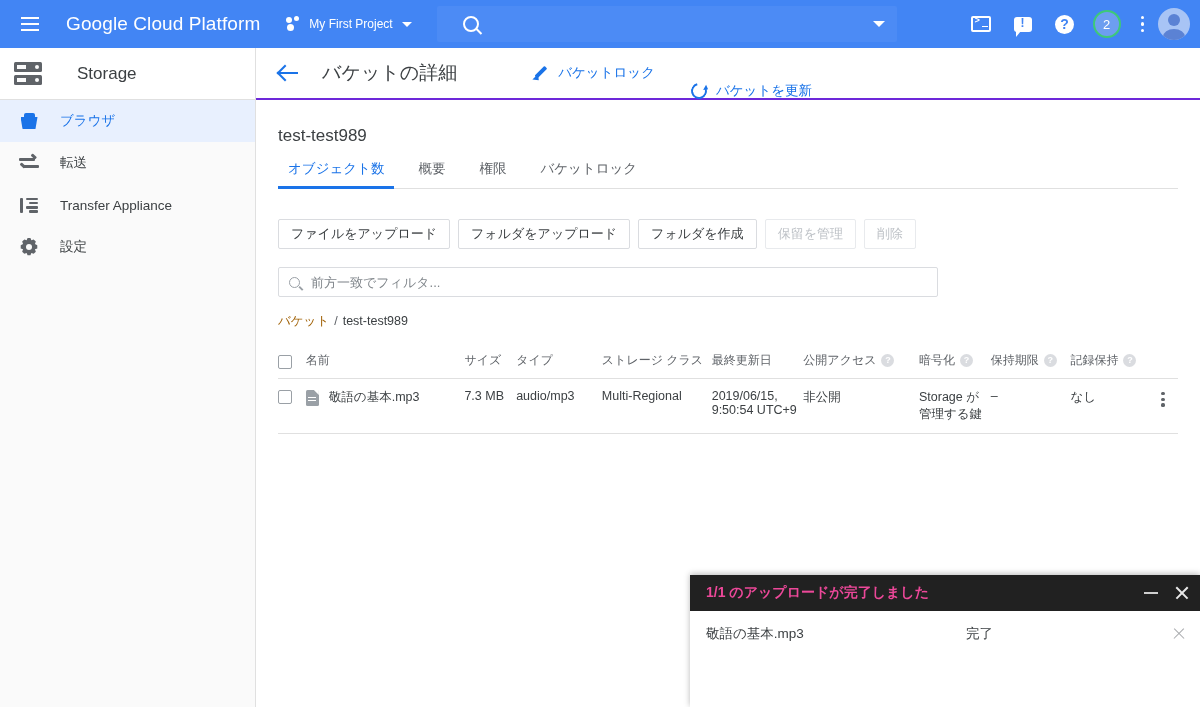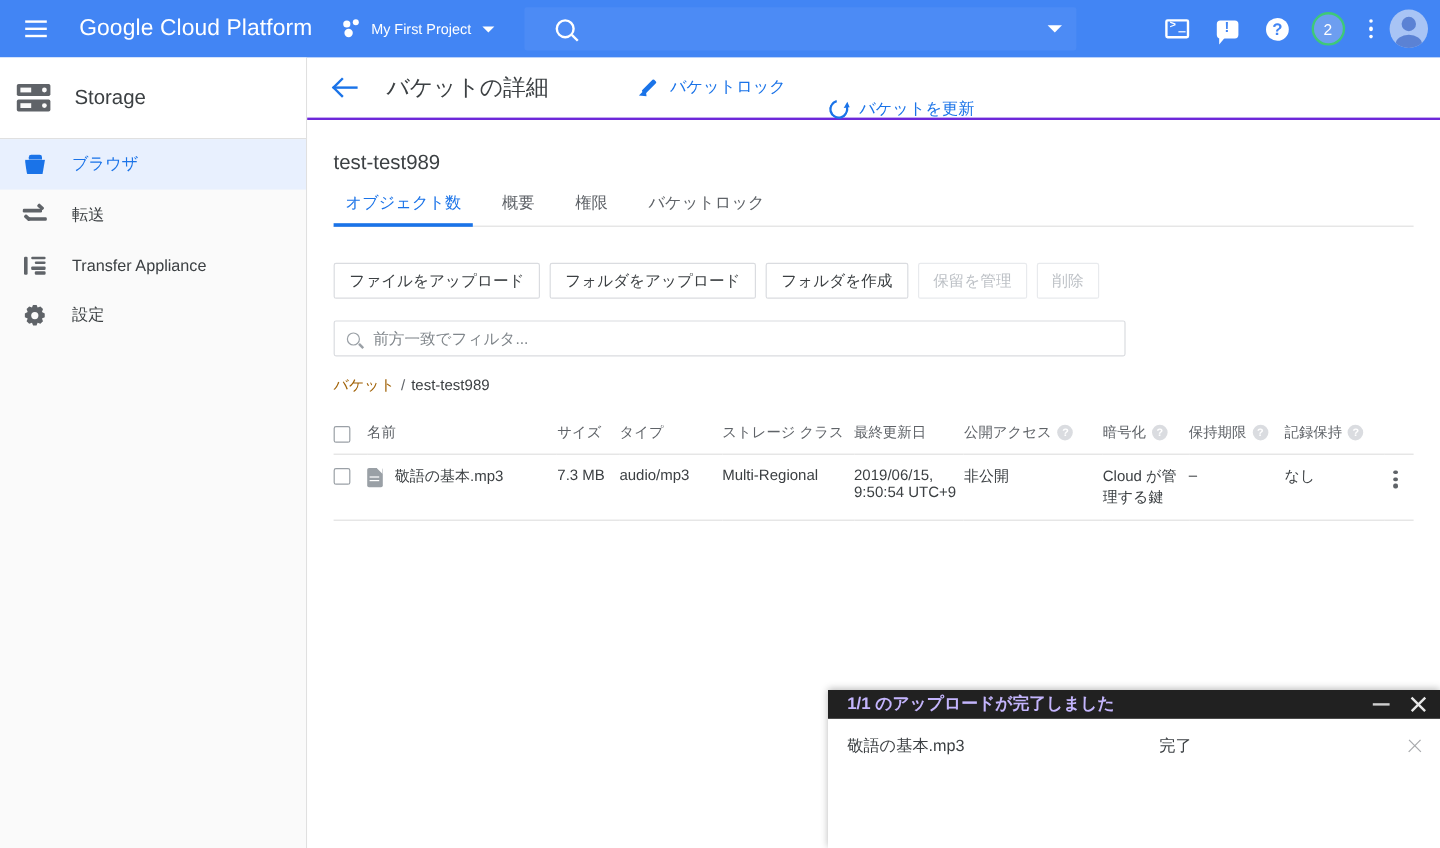--- a/index.html
+++ b/index.html
@@ -122,21 +122,21 @@
   }
 
   
   .sidebar{
     position:absolute; top:48px; left:0;
     width:256px; height:659px;
     background:#fafafa;
     border-right:1px solid #e0e0e0;
   }
   .side-head{
-    height:68px; display:flex; align-items:center; gap:20px;
+    height:52px; display:flex; align-items:center; gap:35px;
     padding-left:14px; border-bottom:1px solid #e0e0e0; background:#fff;
   }
   .storage-ico{ width:28px;height:24px; position:relative; }
   .storage-ico .srv{
     position:absolute; left:0; width:28px;height:10px;
     background:#5f6368; border-radius:1.5px;
   }
   .storage-ico .srv:nth-child(1){ top:0; }
   .storage-ico .srv:nth-child(2){ top:13px; }
   .storage-ico .srv::before{
@@ -321,21 +321,21 @@
   .file-name{ line-height:1.35; }
   .row-kebab{ display:flex;flex-direction:column;gap:2.5px;cursor:pointer;align-items:center;padding-top:3px; }
   .row-kebab i{ width:3.2px;height:3.2px;border-radius:50%;background:#5f6368;display:block; }
 
   
   .uploader{
     position:absolute; left:690px; top:575px; width:510px; height:132px;
     background:#fff; box-shadow:0 -1px 6px rgba(0,0,0,.28);
   }
   .up-head{
-    height:24px; background:#212121; color:#c4b5fd;
+    height:36px; background:#212121; color:#ec4899;
     display:flex;align-items:center; padding:0 10px 0 16px;
   }
   .up-title{ font-size:14px;font-weight:700; }
   .up-ctrls{ margin-left:auto; display:flex;align-items:center;gap:16px; }
   .minimize{ width:14px;height:2px;background:#cfcfcf;cursor:pointer; }
   .closex{
     width:16px;height:16px;position:relative;cursor:pointer;
   }
   .closex::before,.closex::after{
     content:"";position:absolute;left:0;top:7px;width:16px;height:1.8px;background:#e8e8e8;
@@ -518,21 +518,21 @@
             <span class="file-cell">
               <span class="file-ico"></span>
               <span class="file-name">敬語の基本.mp3</span>
             </span>
           </td>
           <td>7.3 MB</td>
           <td>audio/mp3</td>
           <td>Multi-Regional</td>
           <td>2019/06/15, 9:50:54 UTC+9</td>
           <td>非公開</td>
-          <td>Cloud が管理する鍵</td>
+          <td>Storage が管理する鍵</td>
           <td>–</td>
           <td>なし</td>
           <td>
             <span class="row-kebab">
                 <i></i>
                 <i></i>
                 <i></i>
               </span>
           </td>
         </tr>

